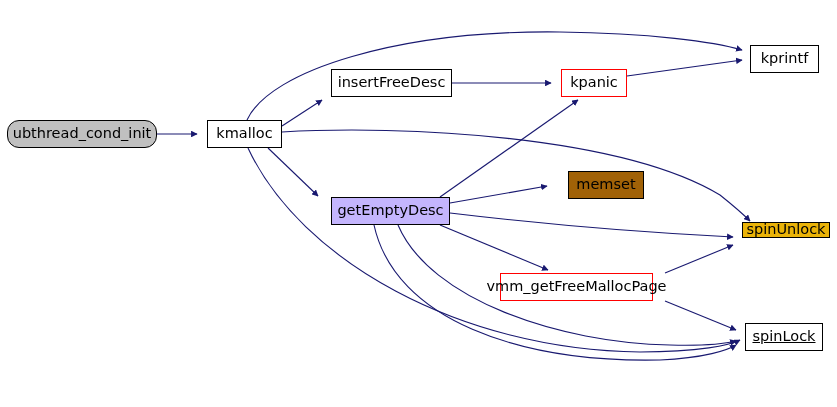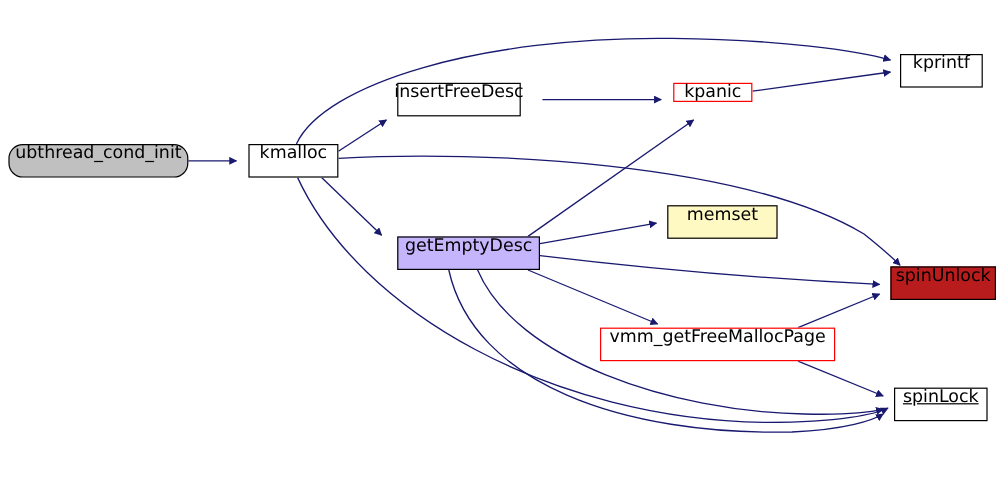--- a/index.html
+++ b/index.html
@@ -21,20 +21,21 @@
     position: absolute;
     left: 0;
     top: 0;
     width: 837px;
     height: 407px;
   }
   .node {
     position: absolute;
     box-sizing: border-box;
     display: flex;
+    align-items: center;
     justify-content: center;
     background: #ffffff;
     border: 1px solid #000000;
     font-family: "DejaVu Sans", sans-serif;
     font-size: 14.5px;
     color: #000000;
     line-height: 1;
     white-space: nowrap;
     z-index: 5;
   }
@@ -81,39 +82,39 @@
       </g>
   </svg>
 
   <div class="nodes">
       <div class="node highlight" style="left: 7px; top: 120px; width: 150px; height: 28px; border-color: rgb(0, 0, 0); background: rgb(192, 192, 192); border-radius: 12px;">
         <span class="label">ubthread_cond_init</span>
       </div>
       <div class="node" style="left: 207px; top: 120px; width: 75px; height: 28px; border-color: rgb(0, 0, 0); background: rgb(255, 255, 255);">
         <span class="label">kmalloc</span>
       </div>
-      <div class="node" style="left: 331px; top: 69px; width: 103px; height: 28px; border-color: rgb(0, 0, 0); background: rgb(255, 255, 255);">
+      <div class="node" style="left: 331px; top: 69px; width: 121px; height: 28px; border-color: rgb(0, 0, 0); background: rgb(255, 255, 255);">
         <span class="label">insertFreeDesc</span>
       </div>
-      <div class="node red" style="left: 561px; top: 69px; width: 66px; height: 16px; border-color: rgb(255, 0, 0); background: rgb(255, 255, 255);">
+      <div class="node red" style="left: 561px; top: 69px; width: 66px; height: 28px; border-color: rgb(255, 0, 0); background: rgb(255, 255, 255);">
         <span class="label">kpanic</span>
       </div>
       <div class="node" style="left: 750px; top: 45px; width: 69px; height: 28px; border-color: rgb(0, 0, 0); background: rgb(255, 255, 255);">
         <span class="label">kprintf</span>
       </div>
       <div class="node" style="left: 331px; top: 197px; width: 119px; height: 28px; border-color: rgb(0, 0, 0); background: #c4b5fd;">
         <span class="label">getEmptyDesc</span>
       </div>
-      <div class="node" style="left: 556px; top: 171px; width: 92px; height: 28px; border-color: rgb(0, 0, 0); background: #fef9c3;">
+      <div class="node" style="left: 568px; top: 171px; width: 76px; height: 28px; border-color: rgb(0, 0, 0); background: #a16207;">
         <span class="label">memset</span>
       </div>
-      <div class="node" style="left: 742px; top: 222px; width: 88px; height: 28px; border-color: rgb(0, 0, 0); background: #b91c1c;">
+      <div class="node" style="left: 742px; top: 222px; width: 88px; height: 16px; border-color: rgb(0, 0, 0); background: #eab308;">
         <span class="label">spinUnlock</span>
       </div>
-      <div class="node red" style="left: 500px; top: 273px; width: 196px; height: 28px; border-color: rgb(255, 0, 0); background: rgb(255, 255, 255);">
+      <div class="node red" style="left: 500px; top: 273px; width: 153px; height: 28px; border-color: rgb(255, 0, 0); background: rgb(255, 255, 255);">
         <span class="label">vmm_getFreeMallocPage</span>
       </div>
       <div class="node" style="left: 745px; top: 323px; width: 78px; height: 28px; border-color: rgb(0, 0, 0); background: rgb(255, 255, 255); text-decoration: underline;">
         <span class="label">spinLock</span>
       </div>
     </div>
 
 </div>
 
 </body></html>

